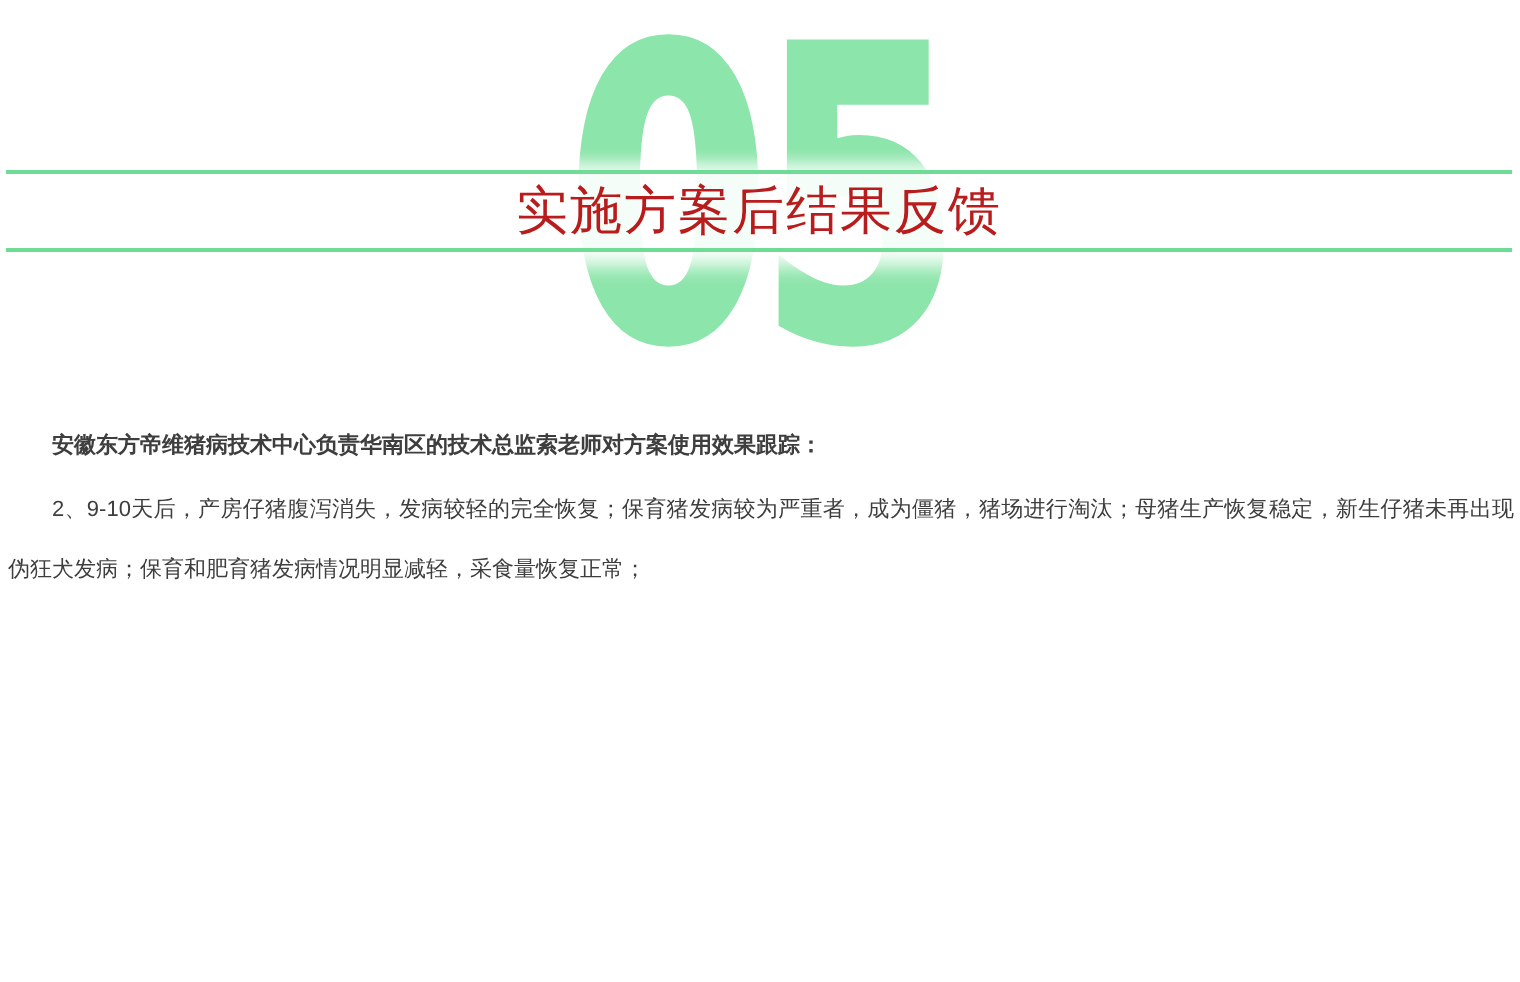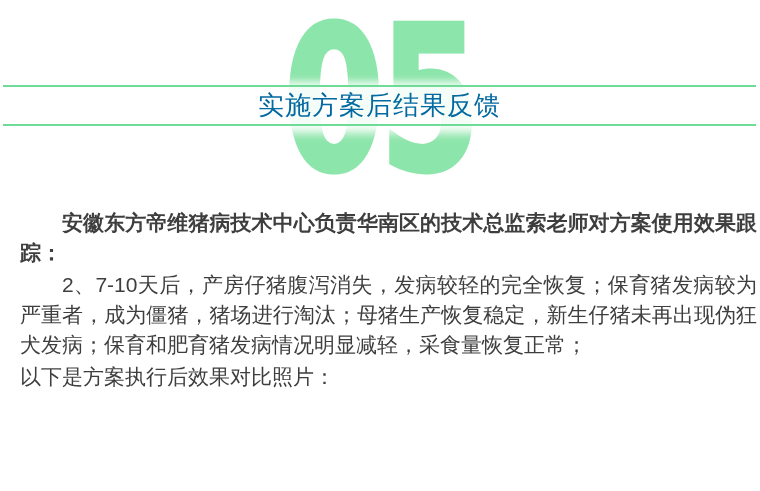--- a/index.html
+++ b/index.html
@@ -46,35 +46,35 @@
     display: flex;
     align-items: center;
     justify-content: center;
   }
 
   .section-title {
     margin: 0;
     font-size: 26px;
     font-weight: normal;
     letter-spacing: 1px;
-    color: #0369a1;
+    color: #b91c1c;
   }
 
   
   .content {
     position: absolute;
     top: 208px;
     left: 4px;
     right: 3px;
     z-index: 3;
     color: #3e3e3e;
   }
   .content p {
-    margin: 0 0 2px 16px;
-    font-size: 21px;
+    margin: 0 0 2px 0;
+    font-size: 11px;
     line-height: 30px;
     text-indent: 2em;
     text-align: justify;
   }
   .content p.intro { font-weight: bold; }
   .content p.closing { text-indent: 0; }
 </style>
 </head>
 <body>
 
@@ -82,17 +82,16 @@
 
   <div class="header">
     <div class="big-number">05</div>
     <div class="title-band">
       <h1 class="section-title">实施方案后结果反馈</h1>
     </div>
   </div>
 
   <div class="content">
     <p class="intro">安徽东方帝维猪病技术中心负责华南区的技术总监索老师对方案使用效果跟踪：</p>
-    <p>2、7-10天后，产房仔猪腹泻消失，发病较轻的完全恢复；保育猪发病较为严重者，成为僵猪，猪场进行淘汰；母猪生产恢复稳定，新生仔猪未再出现伪狂犬发病；保育和肥育猪发病情况明显减轻，采食量恢复正常；</p>
-    <p class="closing">以下是方案执行后效果对比照片：</p>
+    <p>2、9-10天后，产房仔猪腹泻消失，发病较轻的完全恢复；保育猪发病较为严重者，成为僵猪，猪场进行淘汰；母猪生产恢复稳定，新生仔猪未再出现伪狂犬发病；保育和肥育猪发病情况明显减轻，采食量恢复正常；</p>
   </div>
 
 </div>
 
 </body></html>

